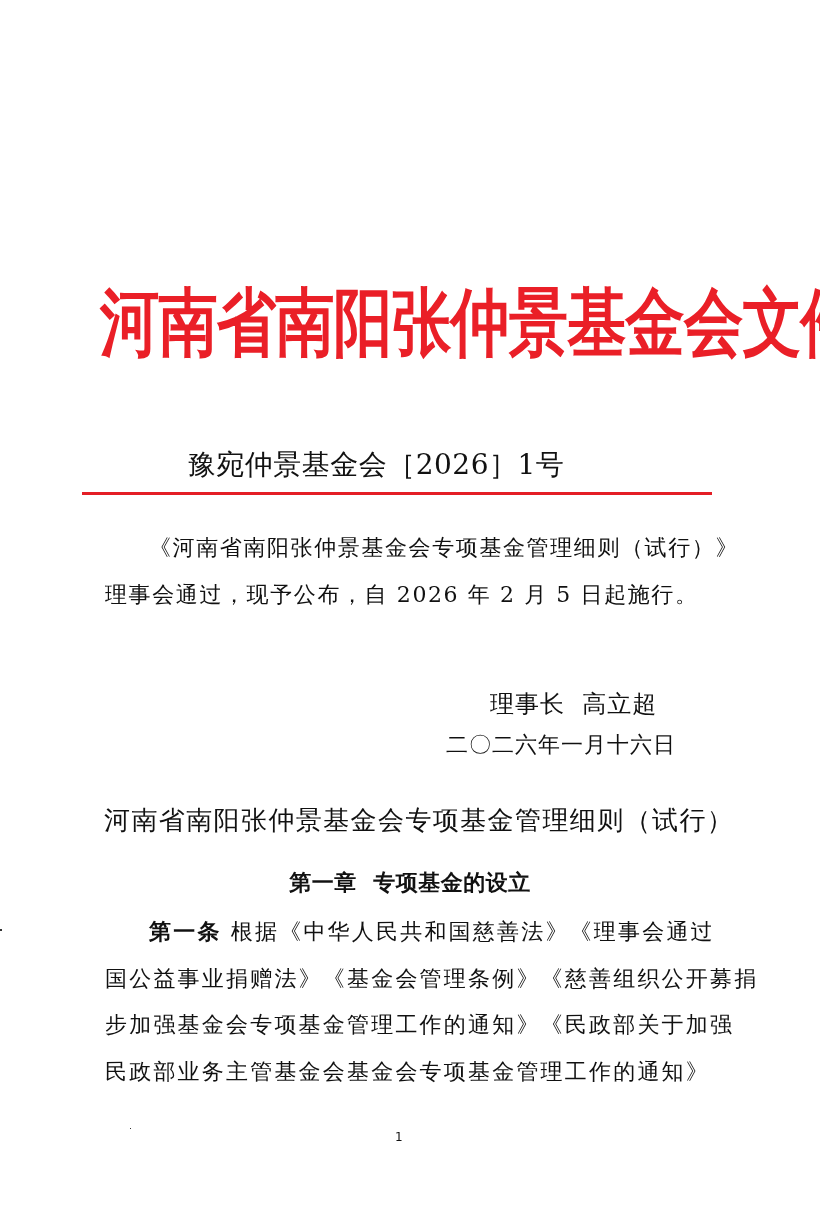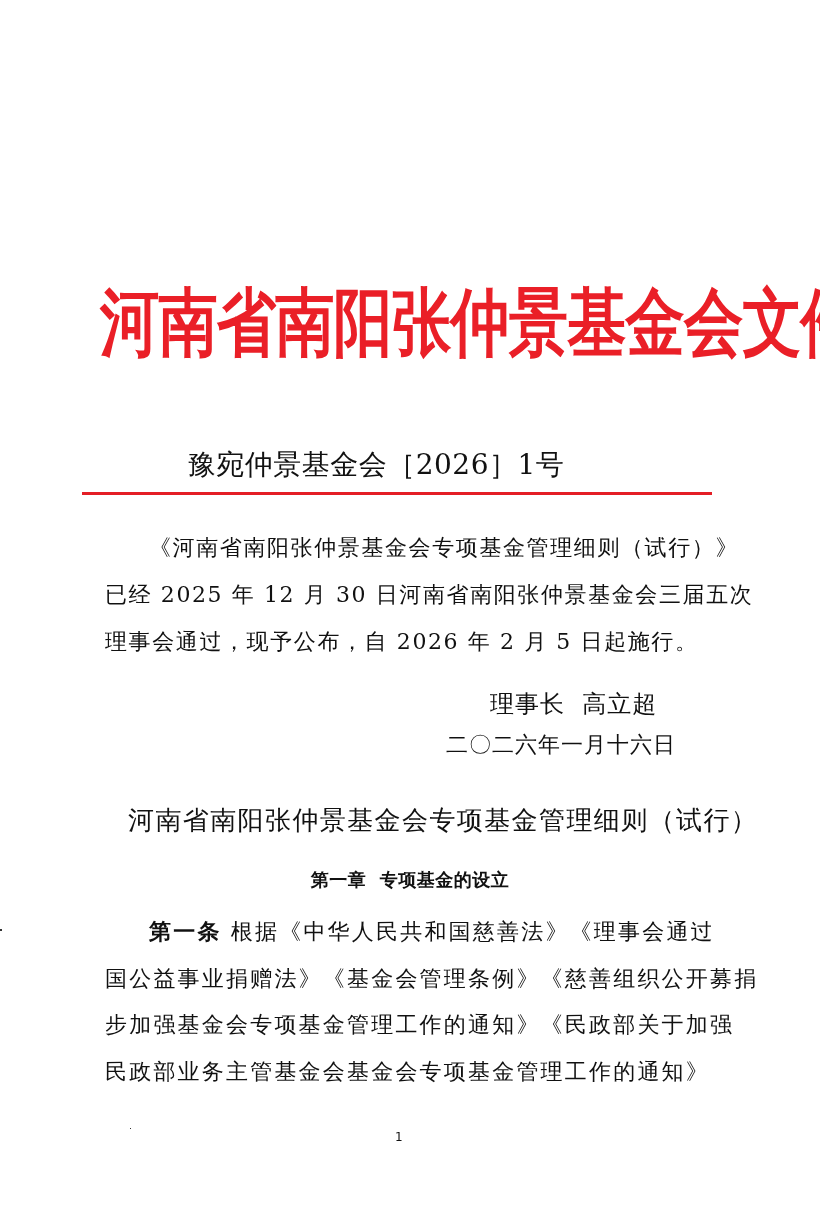--- a/index.html
+++ b/index.html
@@ -12,39 +12,38 @@
     font-family: "DejaVu Serif", serif;
     transform: scaleX(0.80); transform-origin: left center; letter-spacing: -1px;
   }
   .doc-number { left: 0; width: 752px; top: 446px; text-align: center; font-size: 28px; letter-spacing: 0.5px; }
   .red-rule { left: 82px; top: 492px; width: 630px; height: 3px; background: #e41e26; }
   .para { left: 105px; width: 610px; font-size: 22px; line-height: 47px; letter-spacing: 1.6px; }
   .para-line { display: block; white-space: nowrap; }
   .indent { padding-left: 44px; }
   .sign-title { left: 490px; top: 688px; font-size: 24px; letter-spacing: 1px; }
   .sign-date { left: 446px; top: 730px; font-size: 22px; letter-spacing: 1px; }
-  .rules-title { left: 104px; top: 803px; font-size: 26px; letter-spacing: 1.4px; margin-left: 24px; }
-  .chapter { left: 0; width: 820px; top: 868px; text-align: center; font-size: 18px; font-weight: bold; letter-spacing: 0.5px; }
+  .rules-title { left: 104px; top: 803px; font-size: 26px; letter-spacing: 1.4px; }
+  .chapter { left: 0; width: 820px; top: 868px; text-align: center; font-size: 22px; font-weight: bold; letter-spacing: 0.5px; }
   .body-text { left: 105px; top: 908px; width: 610px; font-size: 22px; line-height: 46.5px; letter-spacing: 2.2px; }
   .article-label { font-weight: bold; }
   .page-num { left: 395px; top: 1130px; font-size: 12px; font-family: "DejaVu Sans", sans-serif; }
   .speck { width: 2px; height: 2px; background: #333; }
 </style>
 </head>
 <body>
 
 <div class="abs red-header">河南省南阳张仲景基金会文件</div>
 
 <div class="abs doc-number">豫宛仲景基金会［2026］1号</div>
 
 <div class="abs red-rule"></div>
 
 <div class="abs para" style="top:524px;">
   <span class="para-line indent">《河南省南阳张仲景基金会专项基金管理细则（试行）》</span>
-  <span class="para-line">已经 2025 年 12 月 30 日河南省南阳张仲景基金会三届五次</span>
   <span class="para-line">理事会通过，现予公布，自 2026 年 2 月 5 日起施行。</span>
 </div>
 
 <div class="abs sign-title" style="white-space:pre;">理事长  高立超</div>
 <div class="abs sign-date">二〇二六年一月十六日</div>
 
 <div class="abs rules-title">河南省南阳张仲景基金会专项基金管理细则（试行）</div>
 
 <div class="abs chapter" style="white-space:pre;">第一章  专项基金的设立</div>
 

